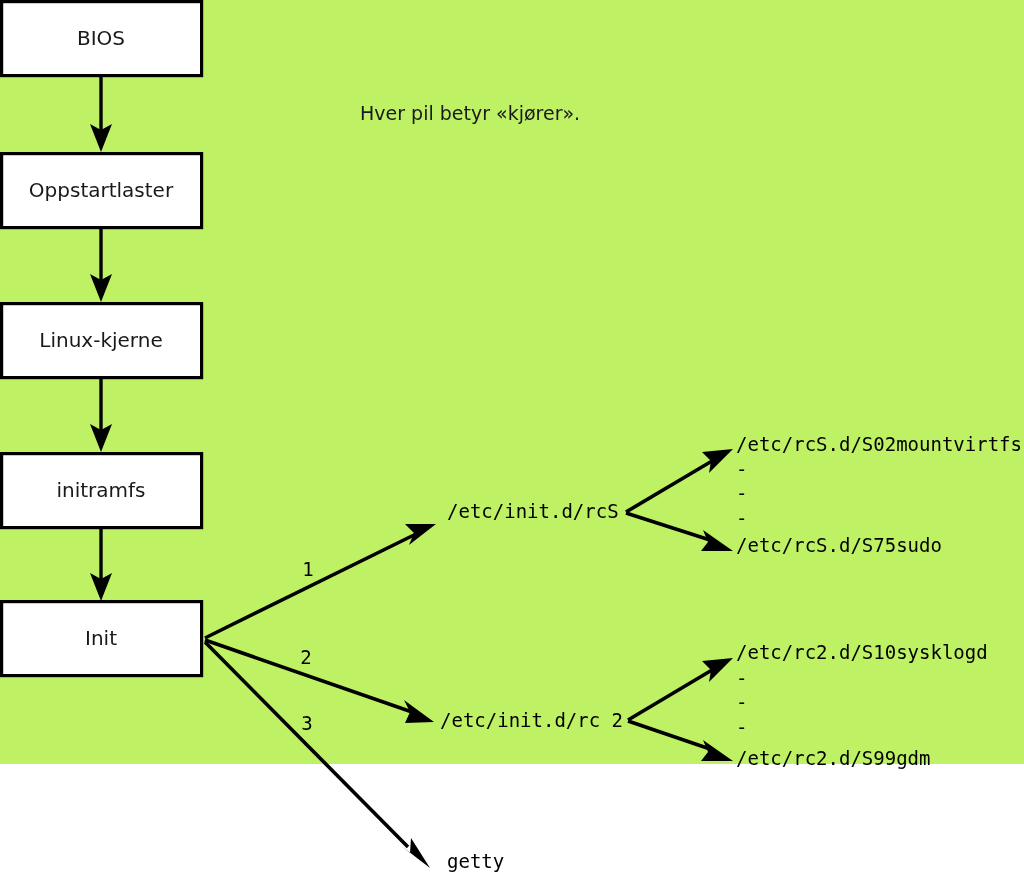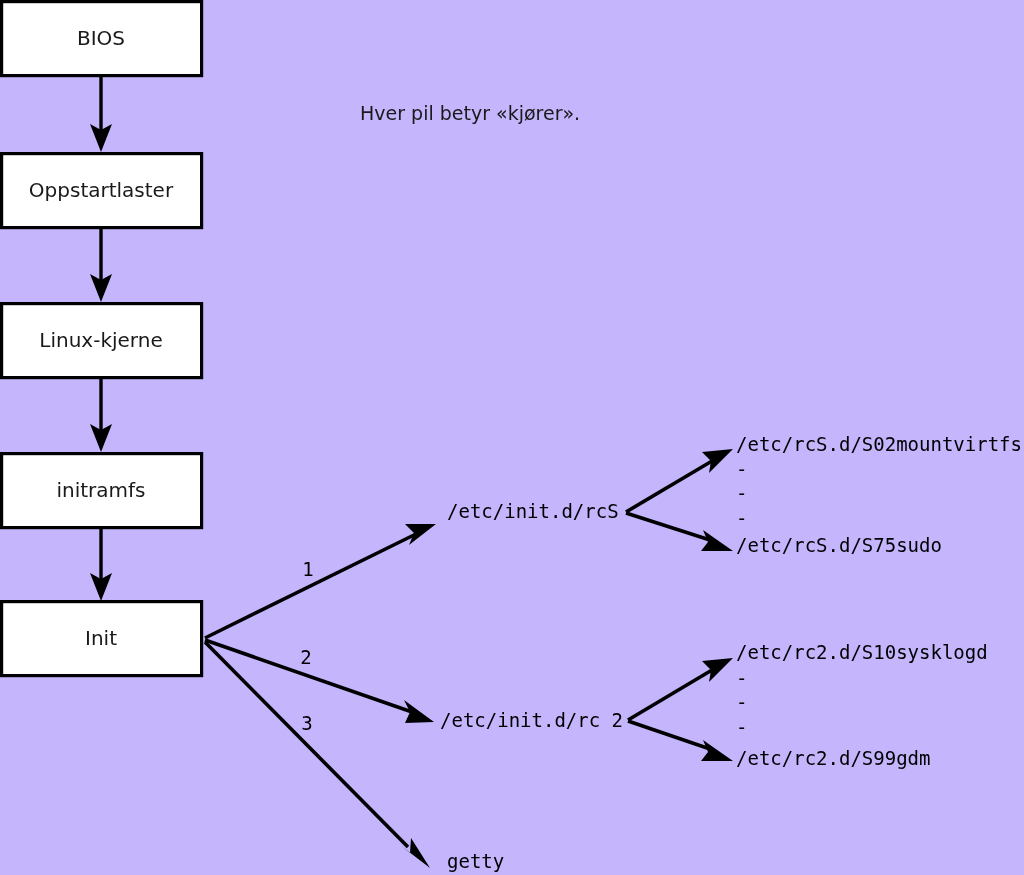--- a/index.html
+++ b/index.html
@@ -9,22 +9,22 @@
   }
   body {
     width: 1024px;
     height: 875px;
     overflow: hidden;
     font-family: "DejaVu Sans", sans-serif;
   }
   #diagram-root {
     position: relative;
     width: 1024px;
-    height: 875px;
-    background: #c4b5fd;
+    height: 764px;
+    background: #bef264;
   }
   svg#boot-diagram {
     display: block;
     width: 1024px;
     height: 875px;
   }
   .box-rect {
     fill: #ffffff;
     stroke: #000000;
     stroke-width: 3.2;

